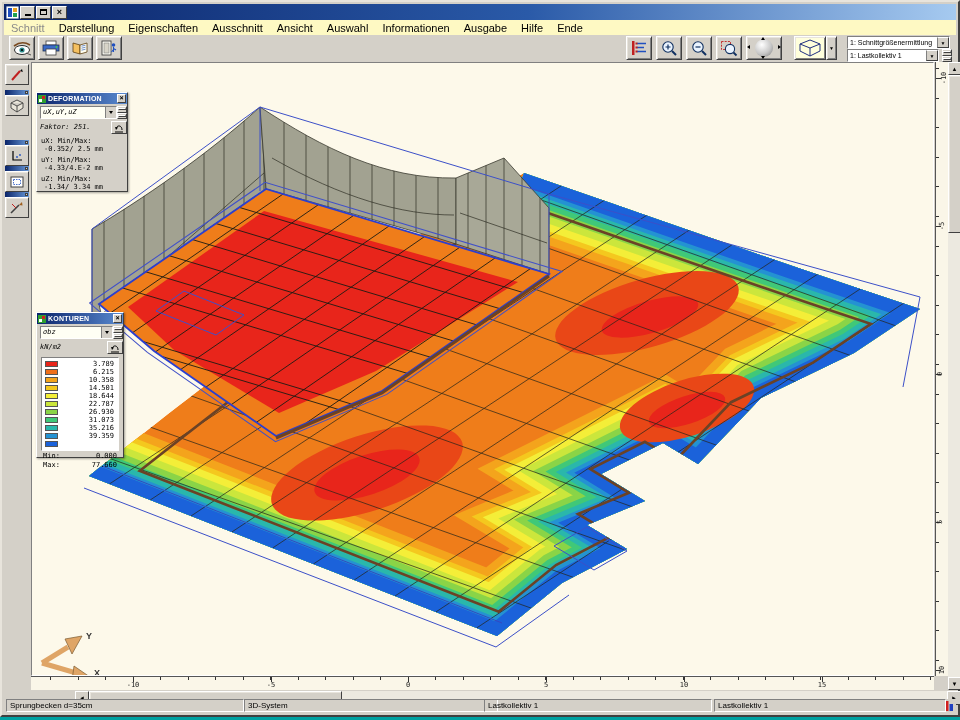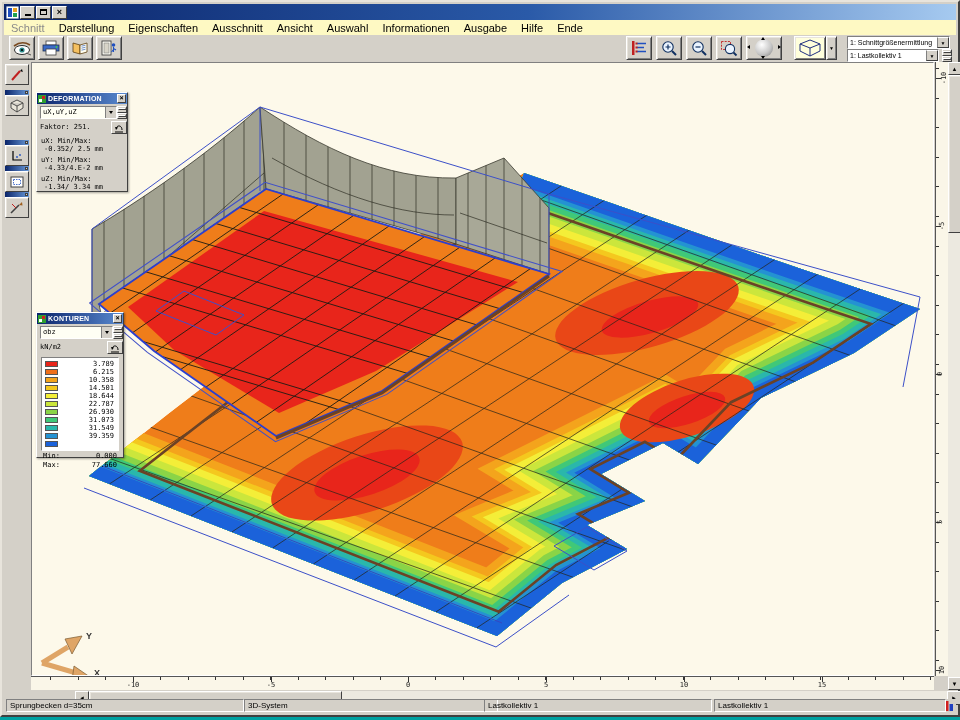--- a/index.html
+++ b/index.html
@@ -46,21 +46,21 @@
   
   #canvas{position:absolute;left:29px;top:60px;width:903px;height:614px;background:#fdf9ea;
     border:1px solid;border-color:#808080 #fff #fff #808080;overflow:hidden;}
   
   .fpanel{position:absolute;background:#d4d0c8;border:1px solid;border-color:#fff #404040 #404040 #fff;
     box-shadow:1px 1px 2px rgba(0,0,0,.35);font-family:"DejaVu Sans Mono",monospace;}
   .ptitle{height:11px;background:linear-gradient(90deg,#0a246a,#5a8ad0);display:flex;align-items:center;padding:0 1px;}
   .ptitle .pt{color:#fff;font-size:7px;font-weight:bold;font-family:"Liberation Sans",sans-serif;flex:1;margin-left:2px;letter-spacing:.2px;}
   .pclose{width:9px;height:9px;background:#d4d0c8;border:1px solid;border-color:#fff #404040 #404040 #fff;
     font-size:7px;line-height:7px;text-align:center;font-weight:bold;color:#000;}
-  .prow{display:flex;align-items:center;margin:2px 0 0 3px;}
+  .prow{display:flex;align-items:center;margin:2px 0 0 3px;font-style:italic;}
   .pcombo{flex:1;height:13px;display:flex;background:#fffff4;border:1px solid;border-color:#808080 #fff #fff #808080;}
   .pcombo .cfield{flex:1;font-size:7px;line-height:11px;padding:0 2px;}
   .pcombo .cdrop{width:11px;background:#d4d0c8;border-left:1px solid #808080;display:flex;align-items:center;justify-content:center;}
   .plabel{font-size:7px;line-height:9px;}
   .smallbtn{width:16px;height:13px;background:#d4d0c8;border:1px solid;border-color:#fff #404040 #404040 #fff;
     display:flex;align-items:center;justify-content:center;}
   .statlbl{font-size:7px;line-height:8px;margin:3px 0 0 4px;}
   .statval{font-size:7px;line-height:8px;margin:0 0 0 7px;}
   #legendbox{margin:3px 4px 0 4px;background:#fff;border:1px solid;border-color:#808080 #fff #fff #808080;padding:2px 2px 2px 3px;}
   .legrow{display:flex;height:8px;align-items:center;}
@@ -551,21 +551,21 @@
           <div class="legrow">
             <div class="legsw" style="background: rgb(138, 212, 71);"></div>
             <div class="legval">26.930</div>
           </div>
           <div class="legrow">
             <div class="legsw" style="background: rgb(64, 200, 120);"></div>
             <div class="legval">31.073</div>
           </div>
           <div class="legrow">
             <div class="legsw" style="background: rgb(42, 183, 171);"></div>
-            <div class="legval">31.549</div>
+            <div class="legval">35.216</div>
           </div>
           <div class="legrow">
             <div class="legsw" style="background: rgb(36, 146, 210);"></div>
             <div class="legval">39.359</div>
           </div>
           <div class="legrow">
             <div class="legsw" style="background: rgb(27, 98, 218);"></div>
             <div class="legval"></div>
           </div>
         </div>

